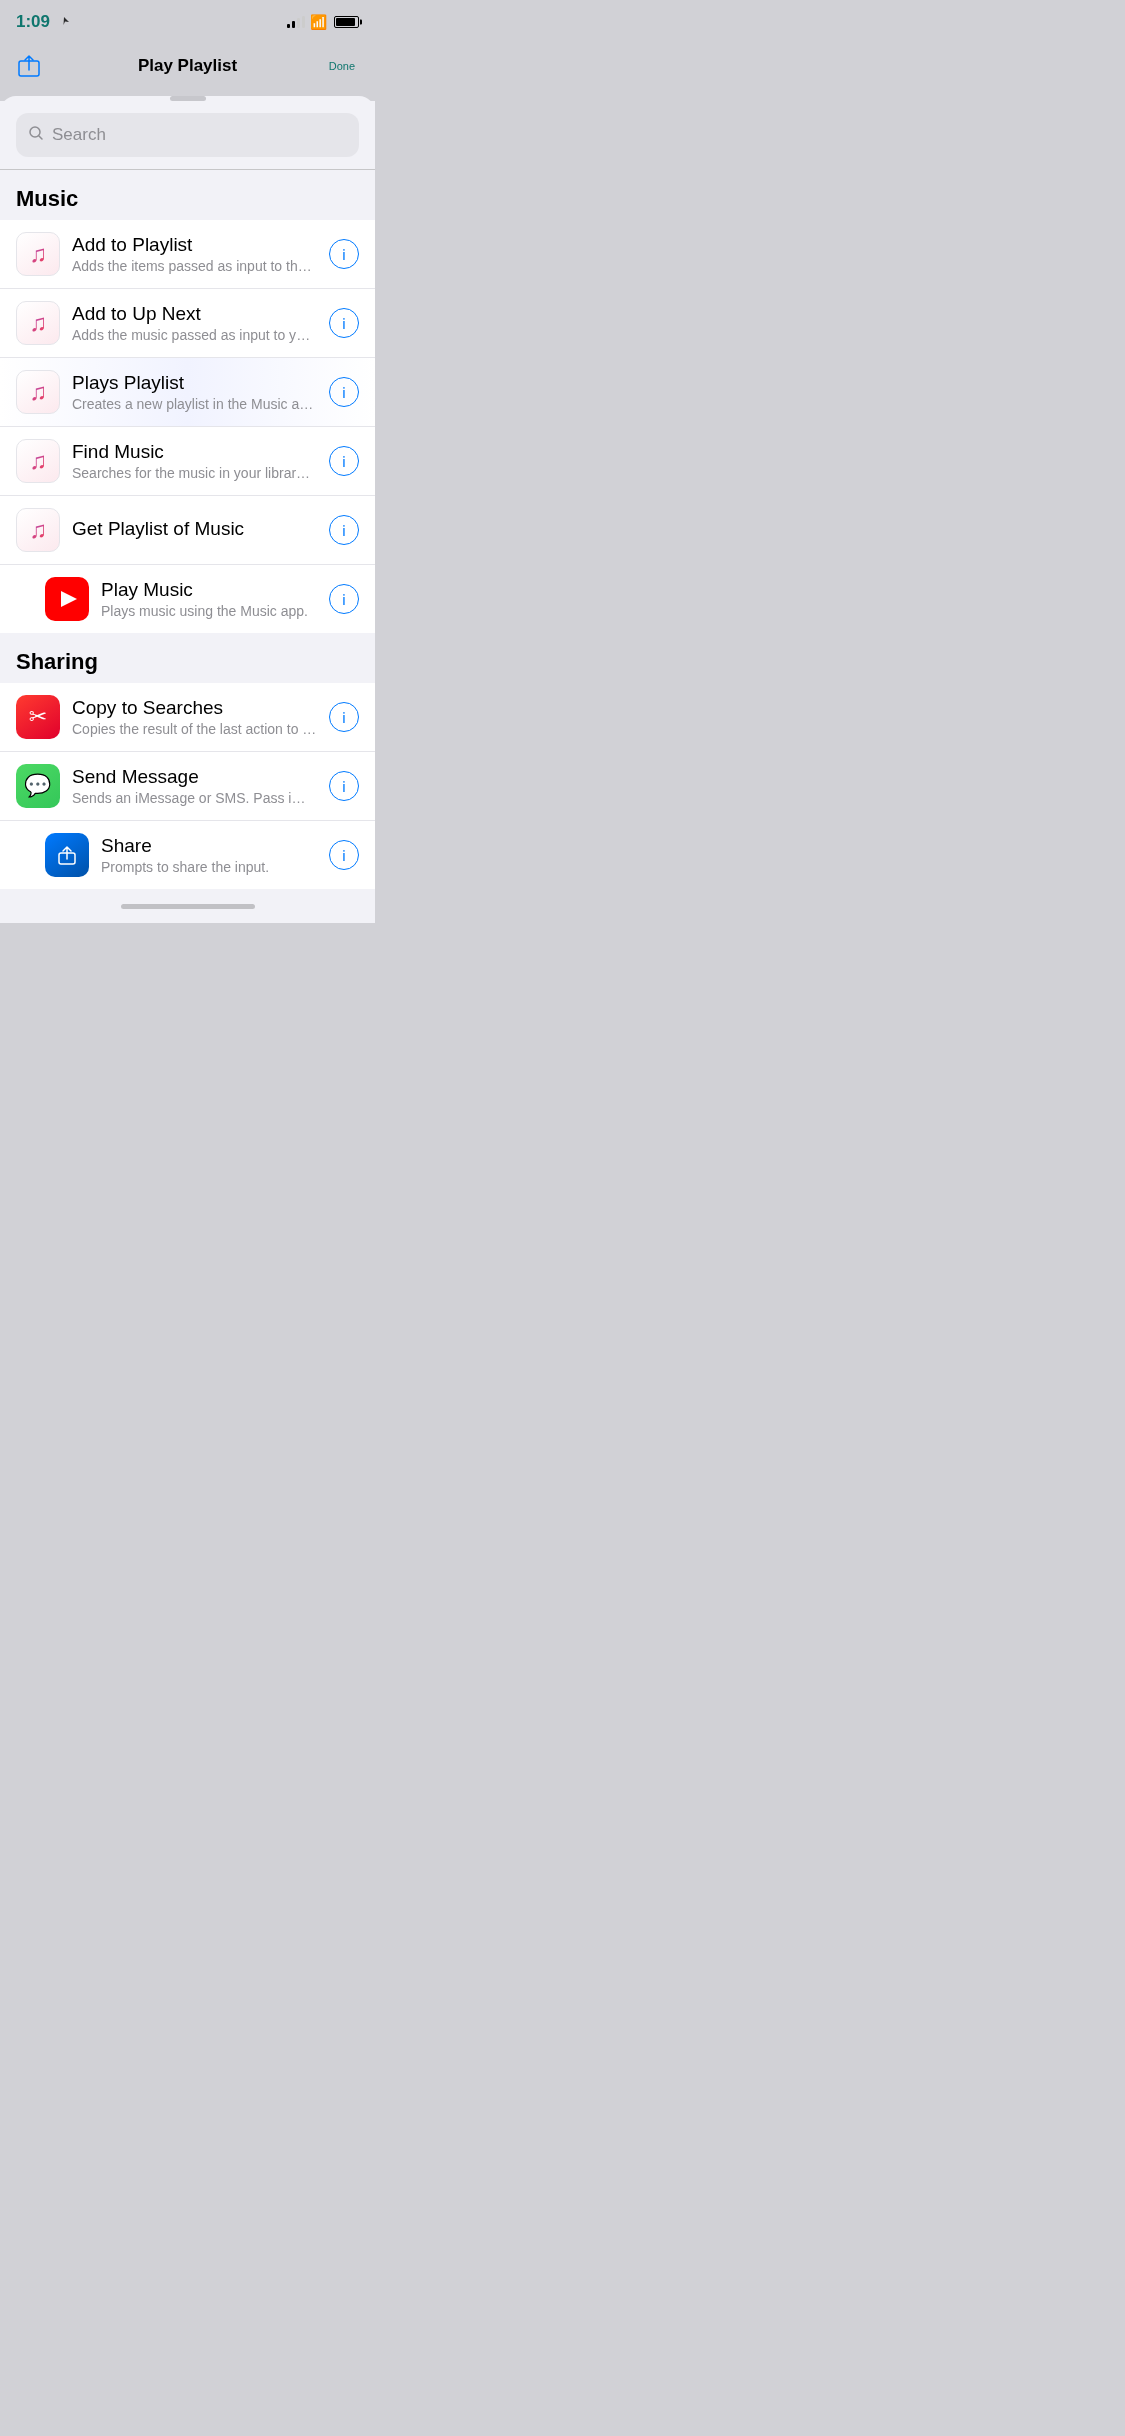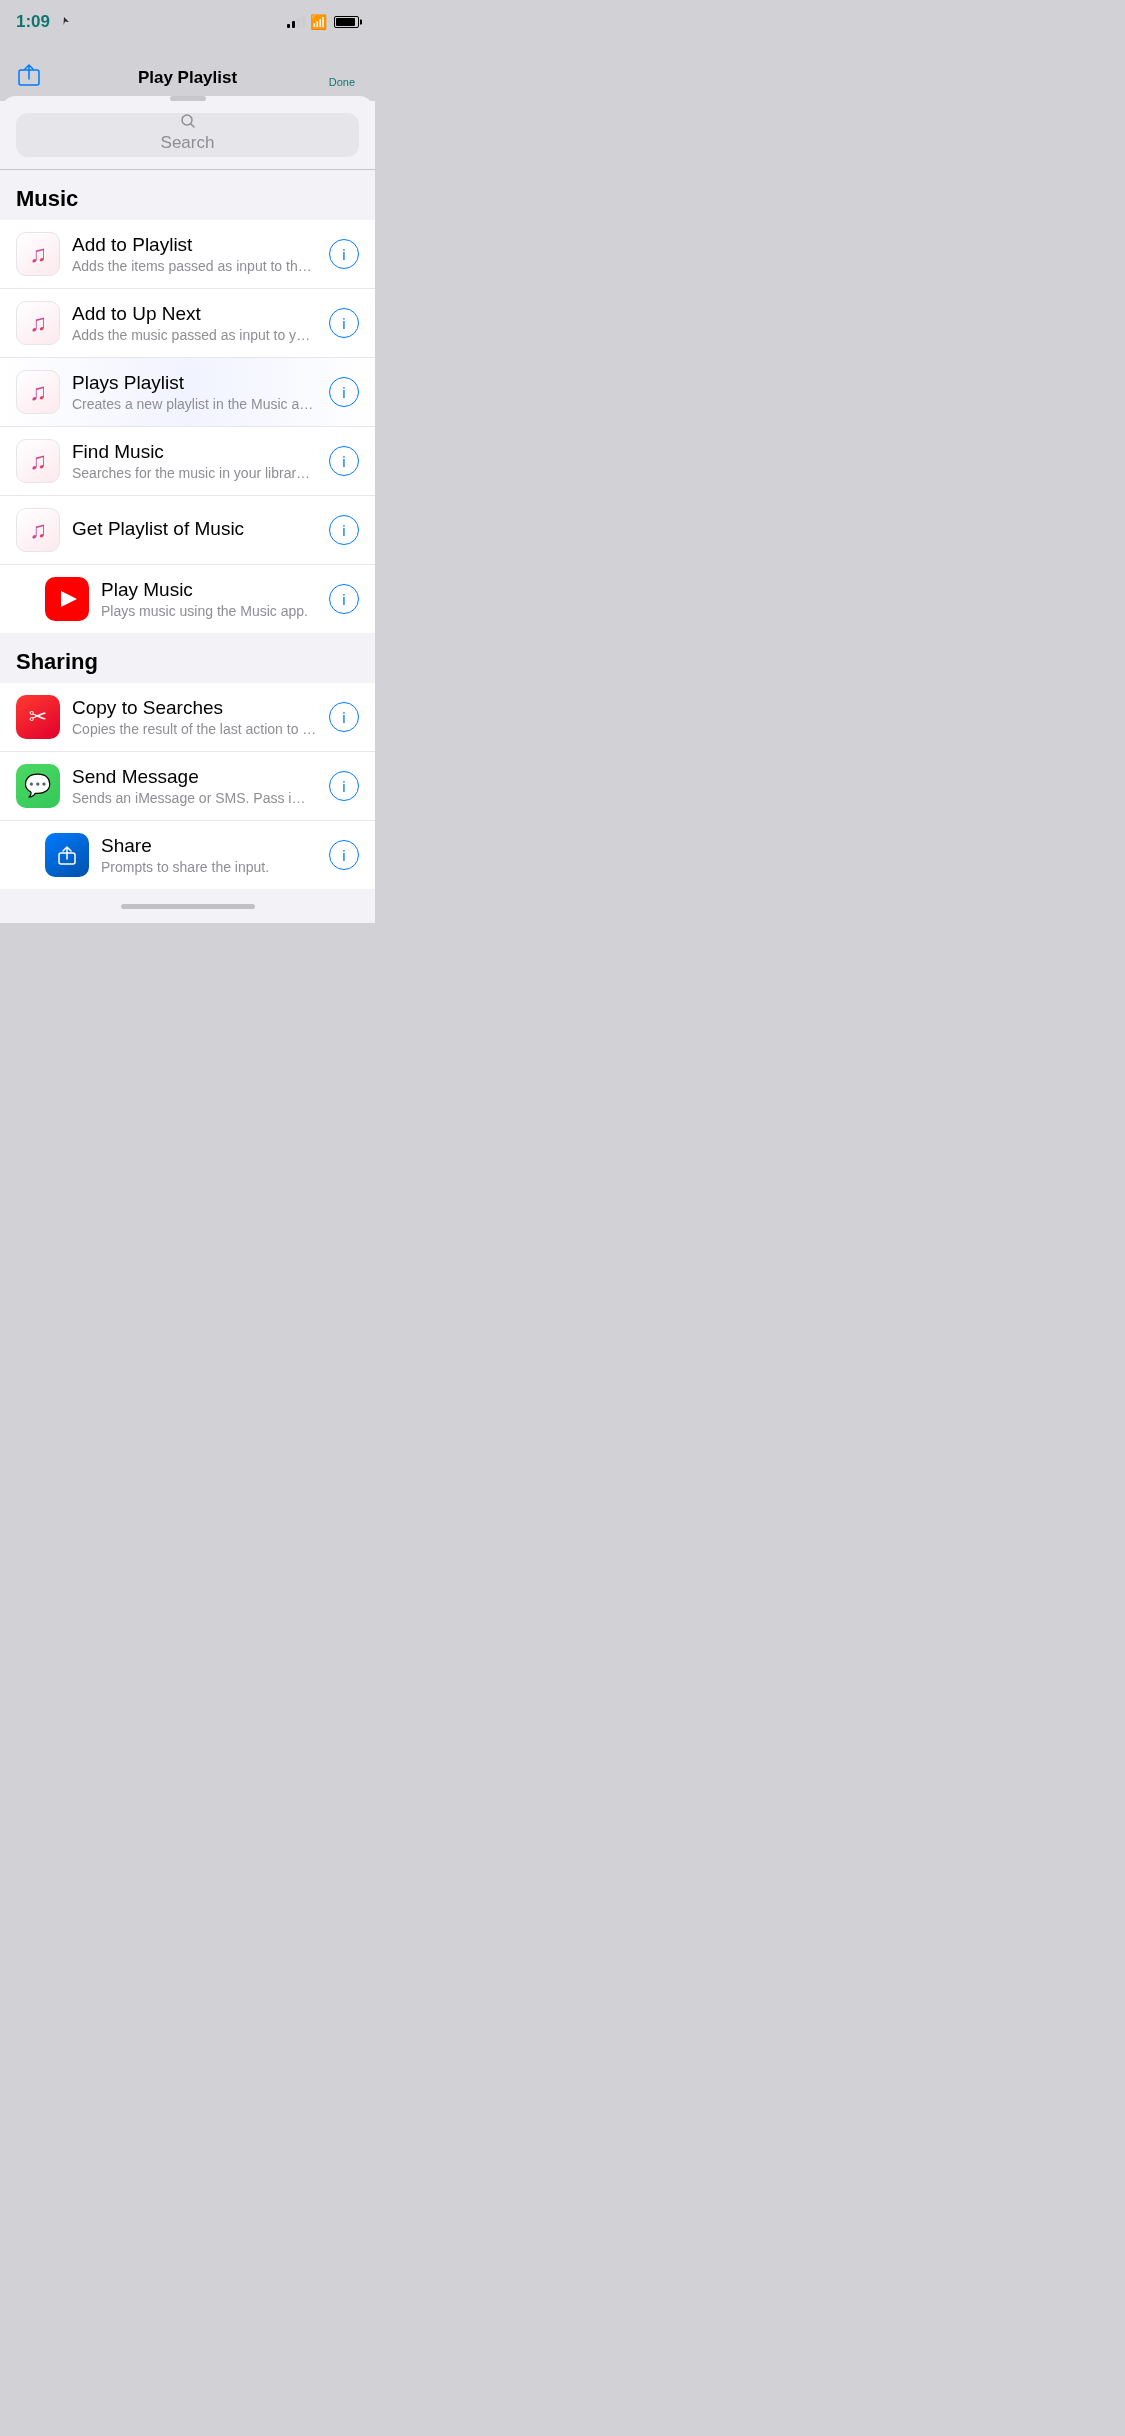--- a/index.html
+++ b/index.html
@@ -73,21 +73,21 @@
       height: 100%;
       width: 90%;
       border-radius: 1px;
     }
 
     
     .behind-header {
       background: #d1d1d6;
       height: 44px;
       display: flex;
-      align-items: flex-end;
+      align-items: center;
       justify-space-between;
       padding: 0 16px;
       position: relative;
     }
     .behind-title {
       position: absolute;
       left: 50%;
       transform: translateX(-50%);
       font-size: 17px;
       font-weight: 600;
@@ -121,21 +121,21 @@
       padding: 12px 16px 12px;
       background: #f2f2f7;
     }
     .search-bar {
       background: #e5e5ea;
       border-radius: 12px;
       height: 44px;
       display: flex;
       align-items: center;
       padding: 0 12px;
-      flex-direction: column;
+      gap: 8px;
     }
     .search-icon-svg {
       color: #8e8e93;
       font-size: 16px;
       flex-shrink: 0;
     }
     .search-input-text {
       color: #8e8e93;
       font-size: 17px;
     }

